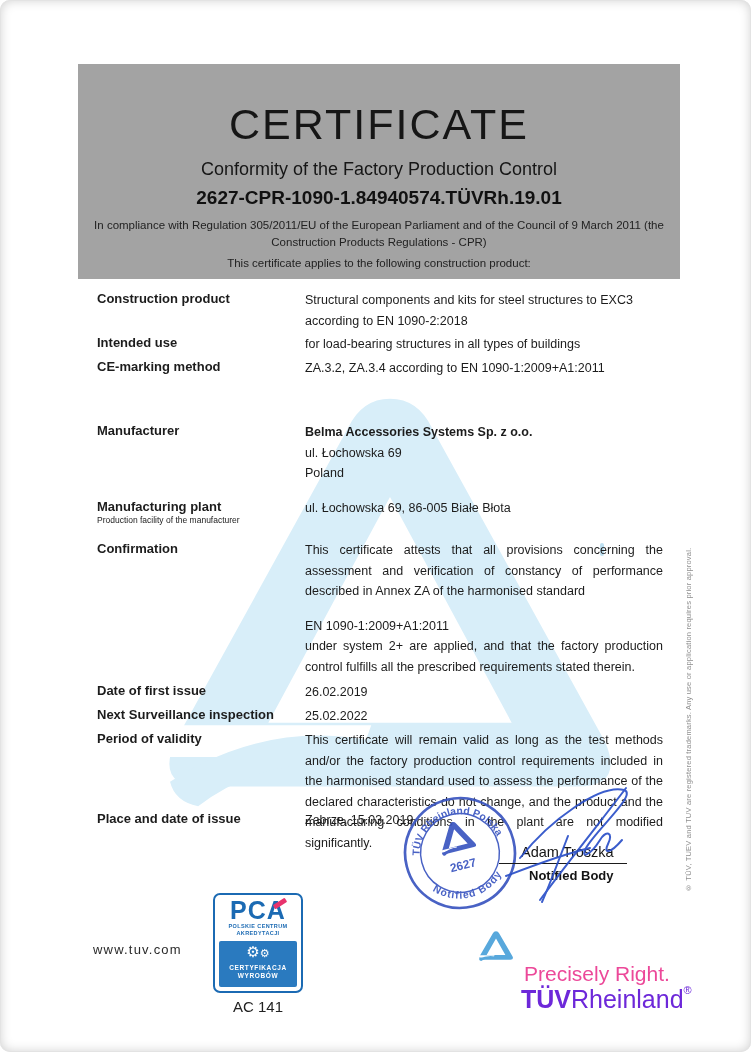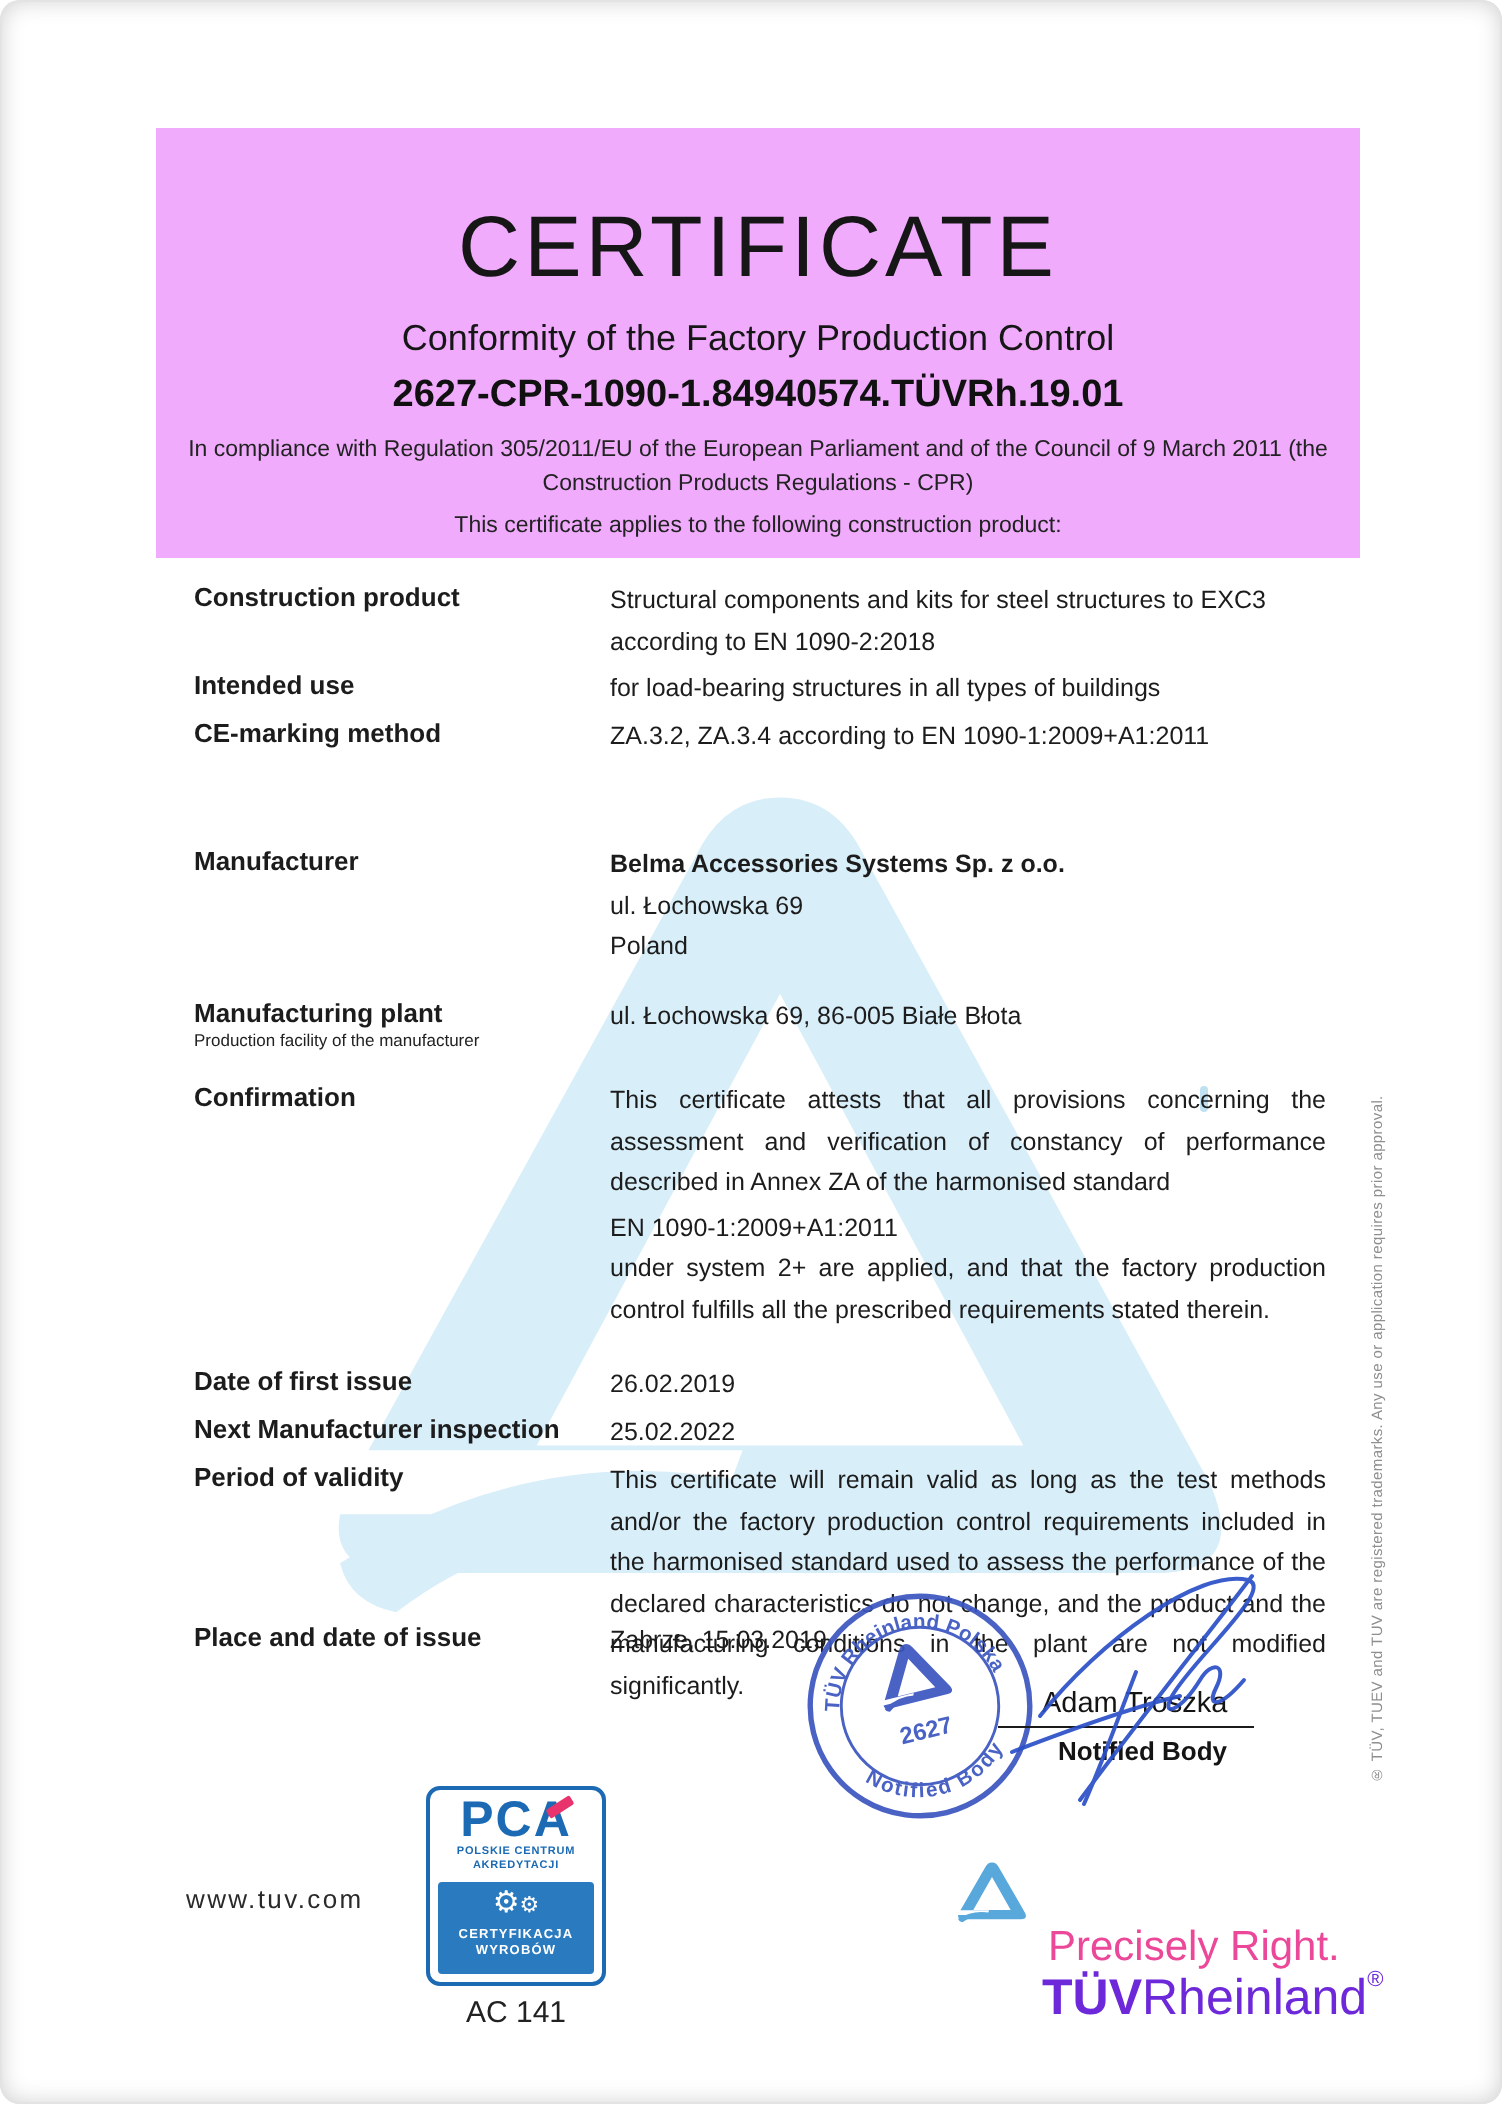--- a/index.html
+++ b/index.html
@@ -6,39 +6,39 @@
   *{box-sizing:border-box;}
   .page{
     position:relative;width:751px;height:1052px;margin:0 auto;
     background:#ffffff;border-radius:10px;overflow:hidden;
     box-shadow: inset 0 0 0 1px #e3e3e3, inset 0 0 12px rgba(0,0,0,.20);
     font-family:"Liberation Sans", sans-serif;color:#1c1c1c;
   }
   
   .header-panel{
     position:absolute;left:78px;top:64px;width:602px;height:215px;
-    background:#f0abfc;text-align:center;z-index:2;
+    background:#a3a3a3;text-align:center;z-index:2;
   }
   .cert-title{margin-top:36px;font-size:43px;letter-spacing:2px;font-weight:400;color:#161616;}
   .cert-subtitle{margin-top:10px;font-size:18px;color:#161616;}
   .cert-number{margin-top:7px;font-size:19px;font-weight:700;color:#111;}
   .cert-compliance{margin:8px auto 0;width:596px;font-size:11.5px;line-height:17px;color:#222;}
   .cert-applies{margin-top:6px;font-size:11.5px;color:#222;}
   
   .watermark{position:absolute;left:156px;top:384px;width:468px;height:432px;z-index:1;pointer-events:none;}
   .scan-dot{position:absolute;left:600px;top:543px;width:4px;height:13px;background:#bfe1f2;border-radius:2px;z-index:1;}
   
   .row{position:absolute;left:97px;width:566px;z-index:3;}
   .row .lbl{position:absolute;left:0;top:0;width:200px;font-size:13px;font-weight:700;line-height:17px;}
   .row .sublbl{position:absolute;left:0;top:17px;width:200px;font-size:8.5px;font-weight:400;color:#222;}
   .row .val{margin-left:208px;width:358px;font-size:12.5px;line-height:20.5px;}
   .row .val.just{text-align:justify;}
   .row .val .bold{font-weight:700;}
   .row .val p{margin:0;}
-  .row .val .std{margin-top:2px;}
+  .row .val .std{margin-top:14px;}
   
   .stamp{position:absolute;left:402px;top:795px;width:116px;height:116px;z-index:4;transform:rotate(-14deg);opacity:.92;}
   
   .sig-svg{position:absolute;left:498px;top:778px;width:185px;height:130px;z-index:5;}
   .sig-name{position:absolute;left:521px;top:844px;font-size:14.5px;color:#141414;z-index:4;}
   .sig-line{position:absolute;left:499px;top:863px;width:128px;border-bottom:1.6px solid #1b1b1b;z-index:4;}
   .sig-role{position:absolute;left:529px;top:868px;font-size:13px;font-weight:700;color:#141414;z-index:4;}
   
   .vnote{
     position:absolute;left:684px;top:552px;height:340px;z-index:3;
@@ -133,21 +133,21 @@
       <p>under system 2+ are applied, and that the factory production control fulfills all the prescribed requirements stated therein.</p>
     </div>
   </div>
 
   <div class="row" style="top:682px">
     <div class="lbl">Date of first issue</div>
     <div class="val">26.02.2019</div>
   </div>
 
   <div class="row" style="top:706px">
-    <div class="lbl">Next Manufacturer inspection</div>
+    <div class="lbl">Next Surveillance inspection</div>
     <div class="val">25.02.2022</div>
   </div>
 
   <div class="row" style="top:730px">
     <div class="lbl">Period of validity</div>
     <div class="val just">This certificate will remain valid as long as the test methods and/or the factory production control requirements included in the harmonised standard used to assess the performance of the declared characteristics do not change, and the product and the manufacturing conditions in the plant are not modified significantly.</div>
   </div>
 
   <div class="row" style="top:810px">
     <div class="lbl">Place and date of issue</div>

